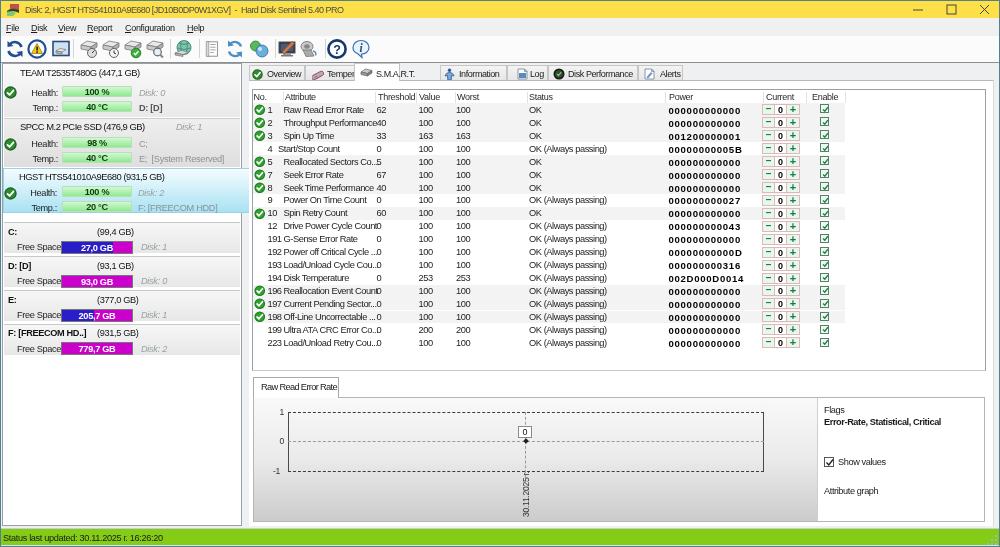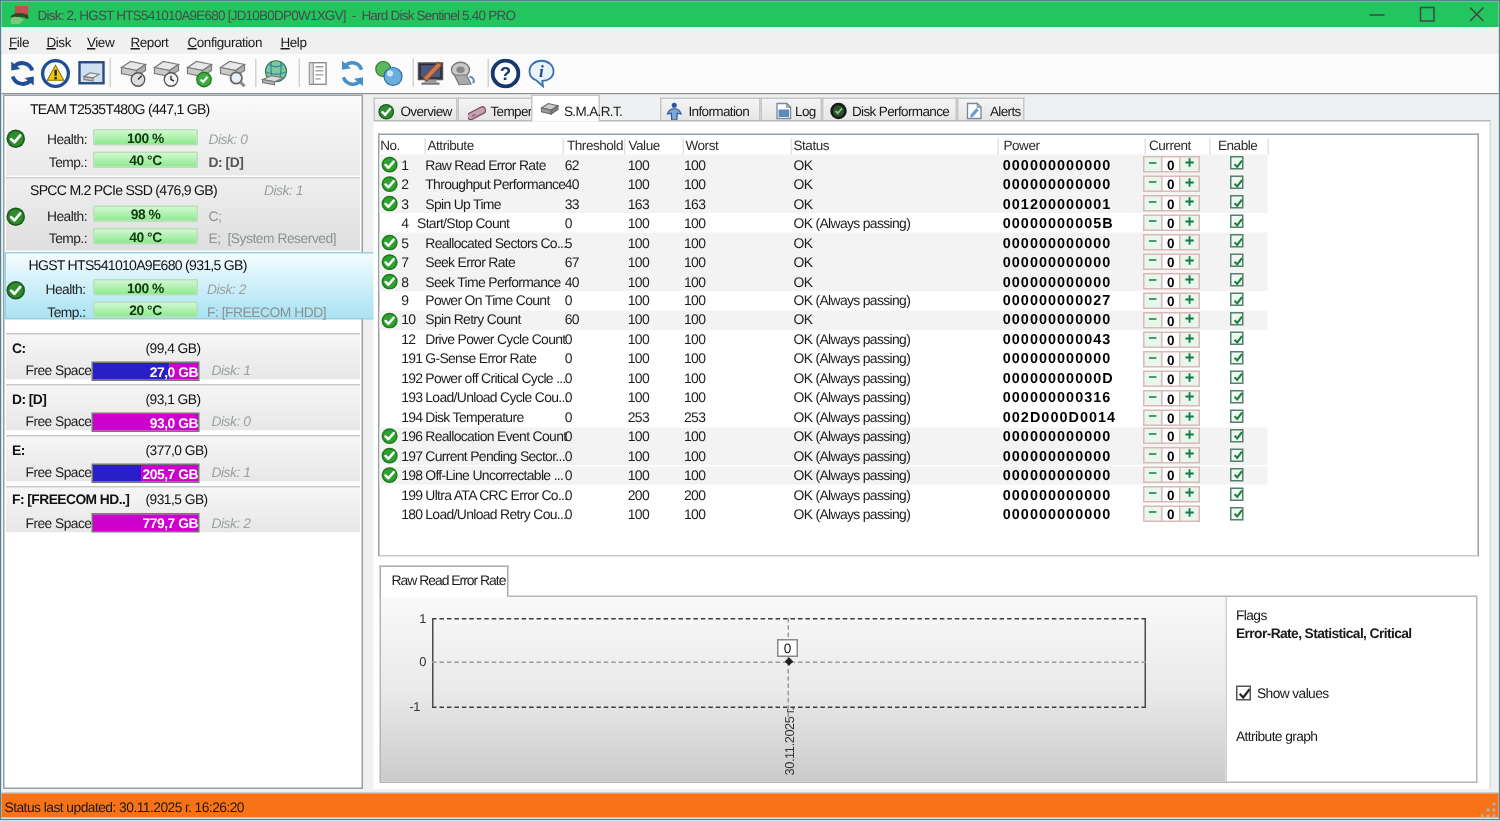--- a/index.html
+++ b/index.html
@@ -3,21 +3,21 @@
 <meta charset="utf-8">
 <style>
 * { margin:0; padding:0; box-sizing:border-box; }
 html,body { width:1000px; height:547px; overflow:hidden; }
 body { font-family:"Liberation Sans", sans-serif; position:relative; background:#fff; }
 .abs { position:absolute; }
 
 #frame { position:absolute; left:0; top:0; width:1000px; height:547px; border:1px solid #53808f; }
 #frame .inr { position:absolute; left:0; top:0; right:0; bottom:0; border:1px solid #cde8f0; border-top:none; }
 
-#title { position:absolute; left:1px; top:1px; width:998px; height:17px; background:#22c55e; }
+#title { position:absolute; left:1px; top:1px; width:998px; height:17px; background:#fde047; }
 #title .txt { position:absolute; left:24px; top:4px; font-size:9px; color:#4a4a4a; letter-spacing:-0.52px; }
 .wbtn { position:absolute; top:0; width:30px; height:17px; color:#444; }
 
 #menu { position:absolute; left:1px; top:18px; width:998px; height:18px; background:#f0f0f0; }
 #menu span { position:absolute; top:4.5px; font-size:9px; color:#1a1a1a; letter-spacing:-0.3px; }
 #menu u { text-decoration:underline; }
 
 #tbar { position:absolute; left:1px; top:36px; width:998px; height:27px; background:#fbfbfb; border-bottom:1px solid #8f8f8f; }
 .tsep { position:absolute; top:3px; width:1px; height:19px; background:#d4d4d4; }
 .ticon { position:absolute; top:3px; }
@@ -32,21 +32,21 @@
 .gbar { position:absolute; left:58px; width:70px; height:11px; background:linear-gradient(#d2f8d2,#8fe98f); border:1px solid #b8e0b8; border-radius:1px; text-align:center; font-size:9.2px; font-weight:bold; color:#0f3b0f; line-height:11px; letter-spacing:-0.3px; }
 .ritalic { position:absolute; left:135px; font-size:9.2px; font-style:italic; color:#9aa1a3; letter-spacing:-0.3px; }
 .rgray { position:absolute; left:135px; font-size:9.2px; color:#8b9294; letter-spacing:-0.3px; }
 .pentry { position:absolute; left:1px; width:236px; background:linear-gradient(#f6f6f6,#e7e7e7); border-top:1px solid #c9c9c9; border-bottom:1px solid #fff; }
 .pname { position:absolute; left:4px; top:3.5px; font-size:9.2px; font-weight:bold; color:#111; letter-spacing:-0.35px; }
 .psize { position:absolute; left:93px; top:3.5px; font-size:9.2px; color:#111; letter-spacing:-0.35px; }
 .pfs { position:absolute; left:13px; top:19px; font-size:9.2px; color:#222; letter-spacing:-0.35px; }
 .pbar { position:absolute; left:57px; top:17.5px; width:72px; height:13px; border:1px solid #777; }
 .pbar .blue { position:absolute; left:0; top:0; height:100%; background:#2a1ec8; }
 .pbar .mag { position:absolute; top:0; height:100%; right:0; background:#cc00cc; }
-.pbar .lbl { position:absolute; left:0; top:0; width:100%; text-align:right; font-size:9.2px; font-weight:bold; color:#fff; line-height:12px; letter-spacing:-0.3px; }
+.pbar .lbl { position:absolute; left:0; top:0; width:100%; text-align:center; font-size:9.2px; font-weight:bold; color:#fff; line-height:12px; letter-spacing:-0.3px; }
 .pdisk { position:absolute; left:137px; top:19px; font-size:9.2px; font-style:italic; color:#9aa1a3; letter-spacing:-0.3px; }
 
 .tab { position:absolute; top:65px; height:15px; background:linear-gradient(#f4f4f4,#e6e6e6); border:1px solid #c6c6c6; border-bottom:none; }
 .tab.sel { top:63px; height:18px; background:#fff; z-index:5; }
 .tab .tt { position:absolute; top:2.5px; font-size:9px; color:#1a1a1a; white-space:nowrap; letter-spacing:-0.42px; }
 .tab.sel .tt { top:4.5px; }
 
 #tpage { position:absolute; left:249px; top:80px; width:745px; height:446px; background:#fff; border-top:1px solid #b9b9b9; border-right:1px solid #d7dadd; }
 
 #lview { position:absolute; left:252px; top:89px; width:734px; height:282px; background:#fff; border:1px solid #98a0a8; border-bottom-color:#c9c9c9; }
@@ -75,21 +75,21 @@
 #vline { position:absolute; left:271px; top:14px; width:1px; height:66px; border-left:1px dashed #9a9a9a; }
 #vbox { position:absolute; left:264px; top:28px; width:14px; height:12px; background:#fff; border:1px solid #8a8a8a; font-size:9px; text-align:center; line-height:11px; color:#111; }
 #vdot { position:absolute; left:269.5px; top:41px; width:4px; height:4px; background:#222; transform:rotate(45deg); }
 #vdate { position:absolute; left:251px; top:93px; width:42px; height:10px; font-size:8.6px; color:#333; transform:rotate(-90deg); transform-origin:center; white-space:nowrap; letter-spacing:-0.3px; }
 .flbl { position:absolute; font-size:9.2px; color:#1a1a1a; letter-spacing:-0.4px; white-space:nowrap; }
 #combo { position:absolute; left:570px; top:102px; width:155px; height:16px; background:#f0f0f0; border:1px solid #9a9a9a; }
 #combo span { position:absolute; left:6px; top:2.5px; font-size:9.3px; color:#111; letter-spacing:-0.3px; }
 #sv { position:absolute; left:570px; top:59px; width:10px; height:10px; background:#fff; border:1px solid #555; }
 #sv svg { position:absolute; left:0; top:0; }
 
-#sbar { position:absolute; left:1px; top:528px; width:998px; height:17px; background:#f97316; border-top:1px solid #c9ced2; }
+#sbar { position:absolute; left:1px; top:528px; width:998px; height:17px; background:#84cc16; border-top:1px solid #c9ced2; }
 #sbar span { position:absolute; left:2px; top:3.5px; font-size:9.2px; color:#1a1a1a; letter-spacing:-0.35px; }
 </style>
 </head>
 <body>
 <div id="frame">
     <div class="inr"></div>
   </div>
 
 <div id="title">
   <svg class="abs" style="left:6px;top:3px" width="12" height="12" viewBox="0 0 12 12">
@@ -768,21 +768,21 @@
         <div class="on">0</div>
         <div class="op">+</div>
       </div>
 <div class="cb">
         <svg width="7" height="7" viewBox="0 0 10 10">
           <path d="M1.5 5 L4 7.5 L8.5 1.5" stroke="#1e8040" stroke-width="2" fill="none"></path>
         </svg>
       </div>
 </div>
 <div class="trow" style="top:246.40px">
-<div class="cno">180</div>
+<div class="cno">223</div>
 <div class="ct" style="left:30.5px">Load/Unload Retry Cou...</div>
 <div class="ct" style="left:123.5px">0</div>
 <div class="ct" style="left:165.5px">100</div>
 <div class="ct" style="left:203px">100</div>
 <div class="ct" style="left:276px">OK (Always passing)</div>
 <div class="ct cd" style="left:415.5px">000000000000</div>
 <div class="ow">
         <div class="om">–</div>
         <div class="on">0</div>
         <div class="op">+</div>

